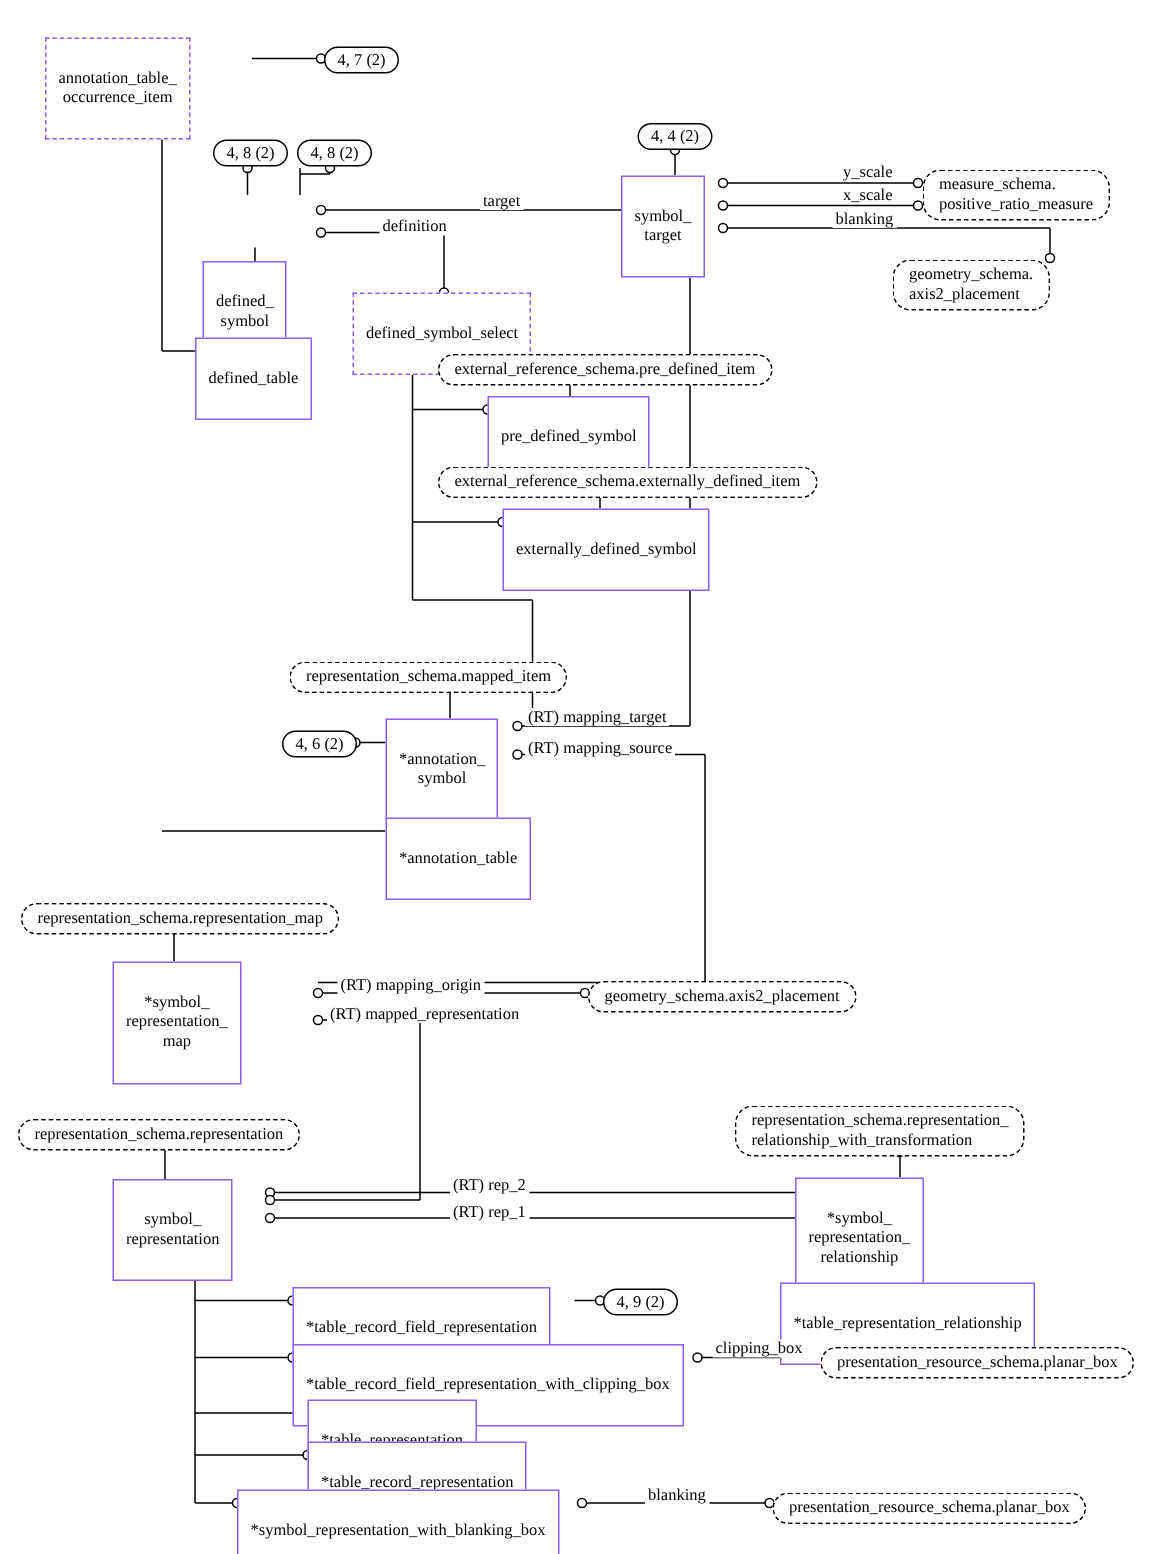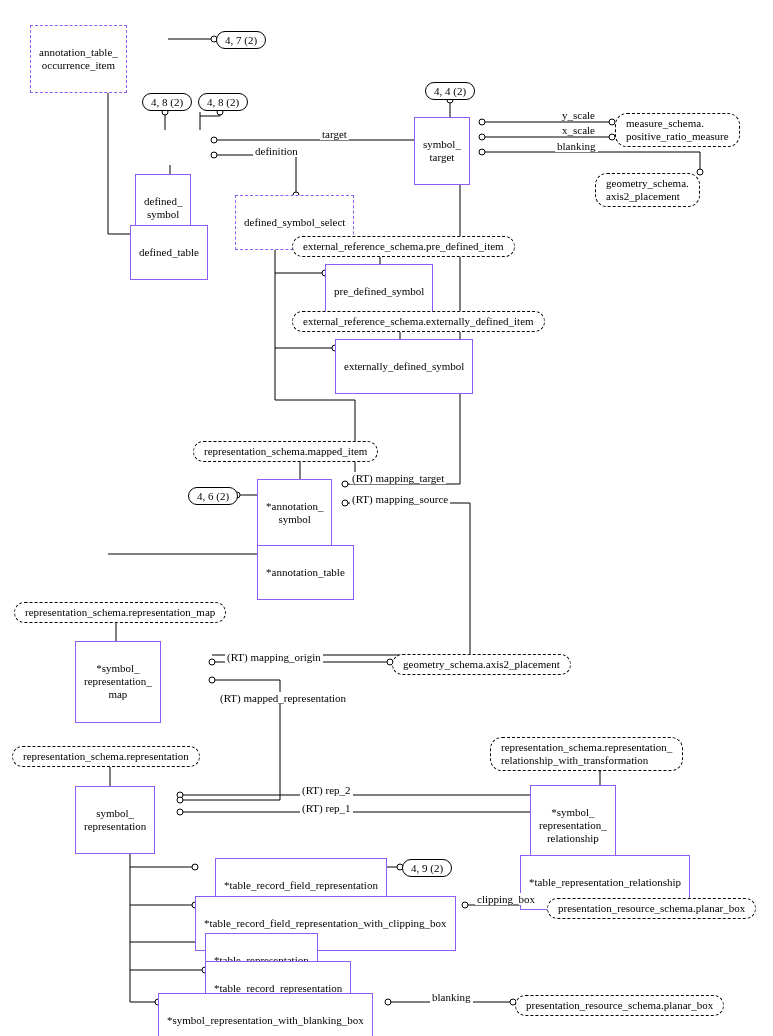--- a/index.html
+++ b/index.html
@@ -221,34 +221,34 @@
 <div class="entity" style="left:257px; top:479px;"><span>*annotation_<br>symbol</span></div>
 <div class="pageref" style="left:188px; top:487px;"><span>4, 6 (2)</span></div>
 <div class="label" style="left:350px; top:472px;"><span>(RT) mapping_target</span></div>
 <div class="label" style="left:350px; top:493px;"><span>(RT) mapping_source</span></div>
 
 <div class="entity" style="left:257px; top:545px;"><span>*annotation_table</span></div>
 
 <div class="reference" style="left:14px; top:602px;"><span>representation_schema.representation_map</span></div>
 <div class="entity" style="left:75px; top:641px;"><span>*symbol_<br>representation_<br>map</span></div>
 <div class="label" style="left:225px; top:651px;"><span>(RT) mapping_origin</span></div>
-<div class="label" style="left:218px; top:670px;margin-top:22px;"><span>(RT) mapped_representation</span></div>
+<div class="label" style="left:218px; top:670px;"><span>(RT) mapped_representation</span></div>
 <div class="reference" style="left:392px; top:654px;"><span>geometry_schema.axis2_placement</span></div>
 
 <div class="reference" style="left:12px; top:746px;"><span>representation_schema.representation</span></div>
 <div class="reference" style="left:490px; top:737px;"><span>representation_schema.representation_<br>relationship_with_transformation</span></div>
 
 <div class="entity" style="left:75px; top:786px;"><span>symbol_<br>representation</span></div>
 <div class="entity" style="left:530px; top:785px;"><span>*symbol_<br>representation_<br>relationship</span></div>
 <div class="label" style="left:300px; top:784px;"><span>(RT) rep_2</span></div>
 <div class="label" style="left:300px; top:802px;"><span>(RT) rep_1</span></div>
 
 <div class="entity" style="left:520px; top:855px;"><span>*table_representation_relationship</span></div>
 
-<div class="entity" style="left:195px; top:858px;margin-left:20px;"><span>*table_record_field_representation</span></div>
+<div class="entity" style="left:195px; top:858px;"><span>*table_record_field_representation</span></div>
 <div class="pageref" style="left:402px; top:859px;"><span>4, 9 (2)</span></div>
 
 <div class="entity" style="left:195px; top:896px;"><span>*table_record_field_representation_with_clipping_box</span></div>
 <div class="label" style="left:475px; top:893px;"><span>clipping_box</span></div>
 <div class="reference" style="left:547px; top:898px;"><span>presentation_resource_schema.planar_box</span></div>
 
 <div class="entity" style="left:205px; top:933px;"><span>*table_representation</span></div>
 <div class="entity" style="left:205px; top:961px;text-align:center;"><span>*table_record_representation</span></div>
 
 <div class="entity" style="left:158px; top:993px;"><span>*symbol_representation_with_blanking_box</span></div>

